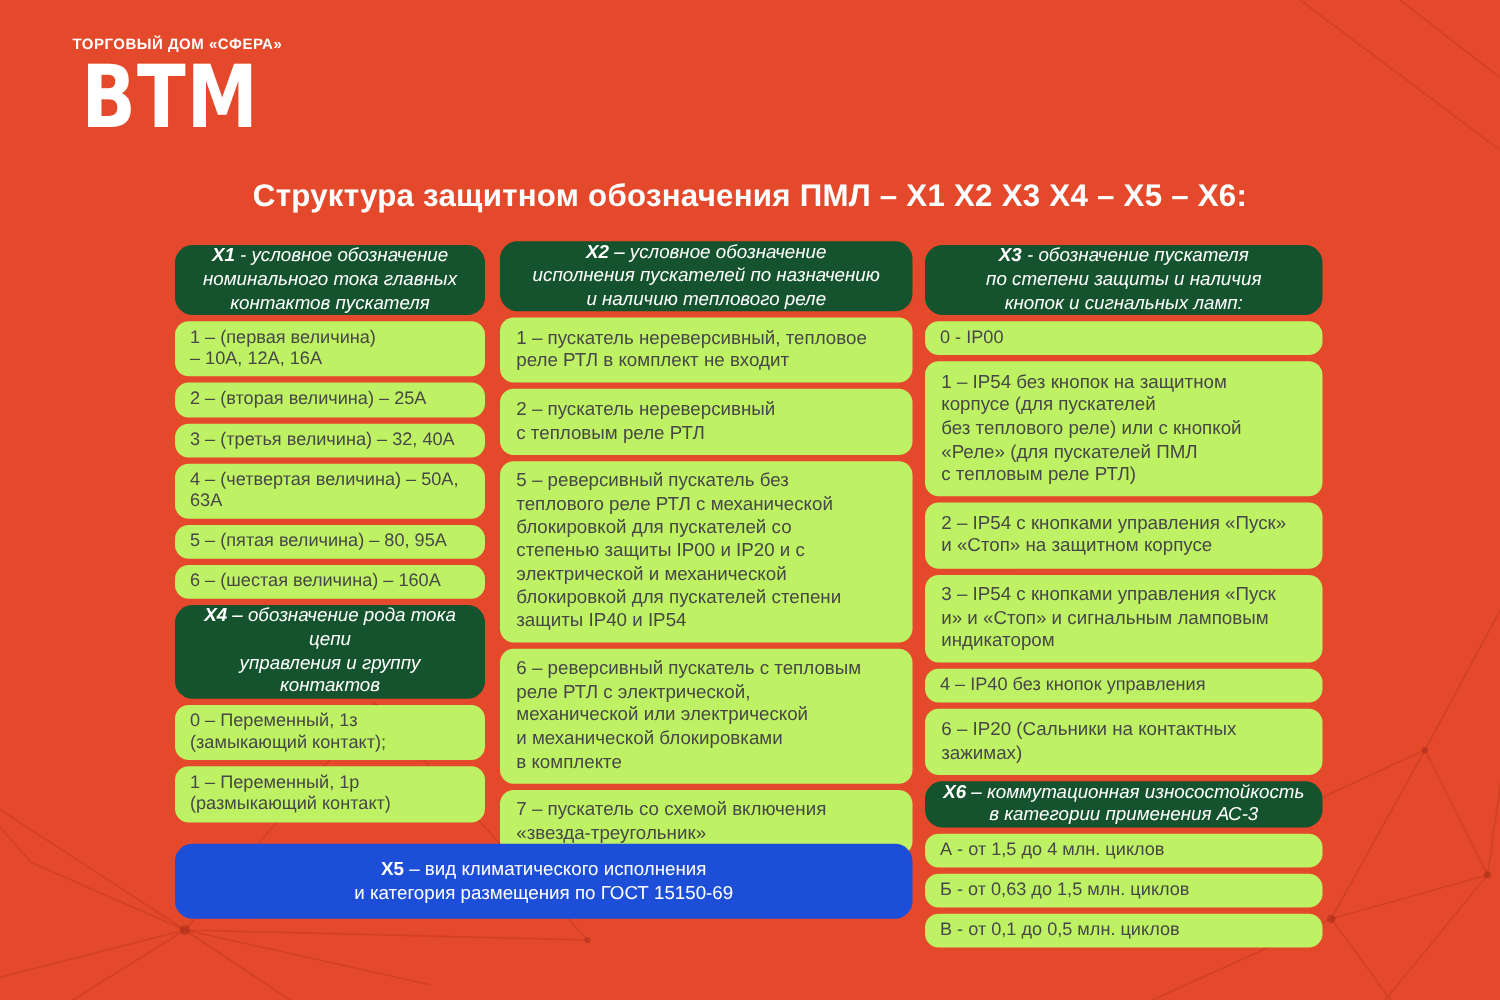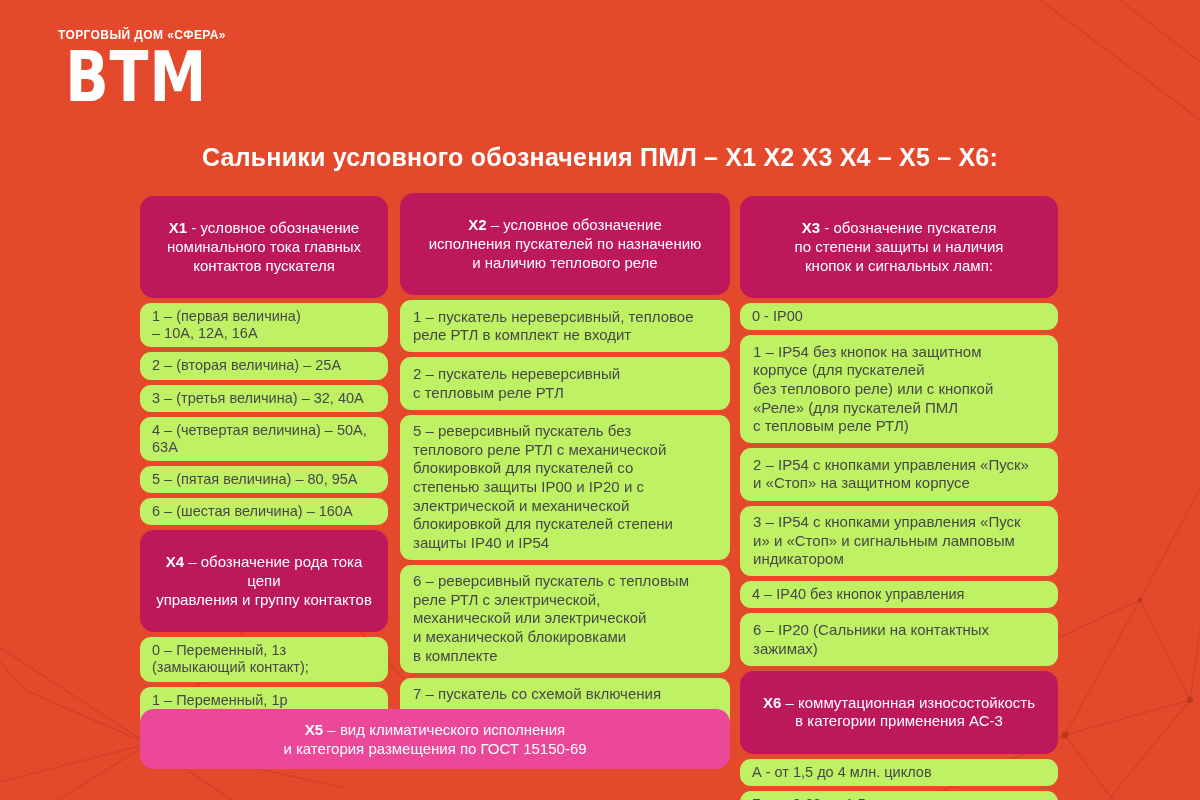--- a/index.html
+++ b/index.html
@@ -31,38 +31,38 @@
     font-size:25px; font-weight:bold; letter-spacing:0.2px;
   }
 
   
   .col { position:absolute; display:flex; flex-direction:column; gap:5px; }
   .col-1 { left:140px; top:196px; width:248px; }
   .col-2 { left:400px; top:193px; width:330px; }
   .col-3 { left:740px; top:196px; width:318px; }
 
   .dark-card {
-    background:#be185d; color:#ffffff;
-    border-radius:14px; padding:23px 12px;
-    text-align:center; font-size:15px; line-height:1.25;
+    background:#14532d; color:#ffffff;
+    border-radius:14px; padding:0 12px;
+    text-align:center; font-size:15px; line-height:1.25;font-style:italic;
   }
   .dark-card .code { font-weight:bold; }
   .dark-card .htext { white-space:pre-line; }
 
   .white-card {
     background:#bef264; color:#474747;
     border-radius:11px; white-space:pre-line;
   }
   .compact { font-size:14.5px; line-height:1.18; padding:5px 12px; }
   .roomy   { font-size:15px;   line-height:1.24; padding:7.5px 13px; }
 
   
   .x5-bar {
-    position:absolute; left:140px; top:709px; width:590px;
-    background:#ec4899; color:#ffffff;
+    position:absolute; left:140px; top:675px; width:590px;
+    background:#1d4ed8; color:#ffffff;
     border-radius:14px; padding:11px 14px;
     text-align:center; font-size:15px; line-height:1.28;
   }
   .x5-bar .code { font-weight:bold; }
   .x5-bar .htext { white-space:pre-line; }
 </style>
 </head>
 <body>
 
 <div>
@@ -83,21 +83,21 @@
       <circle cx="1190" cy="700" r="3"></circle>
       <circle cx="1140" cy="600" r="2.5"></circle>
     </g>
   </svg>
 
   <div class="logo">
     <div class="logo-tagline">ТОРГОВЫЙ ДОМ «СФЕРА»</div>
     <div class="logo-brand">ВТМ</div>
   </div>
 
-  <div class="title">Сальники условного обозначения ПМЛ – X1 X2 X3 X4 – X5 – X6:</div>
+  <div class="title">Структура защитном обозначения ПМЛ – X1 X2 X3 X4 – X5 – X6:</div>
 
   <section class="col col-1">
     <div class="dark-card"><span class="code">X1</span><span class="htext"> - условное обозначение
 номинального тока главных
 контактов пускателя</span></div>
     <div class="white-card compact">1 – (первая величина)
 – 10А, 12А, 16А</div>
     <div class="white-card compact">2 – (вторая величина) – 25А</div>
     <div class="white-card compact">3 – (третья величина) – 32, 40А</div>
     <div class="white-card compact">4 – (четвертая величина) – 50А,

